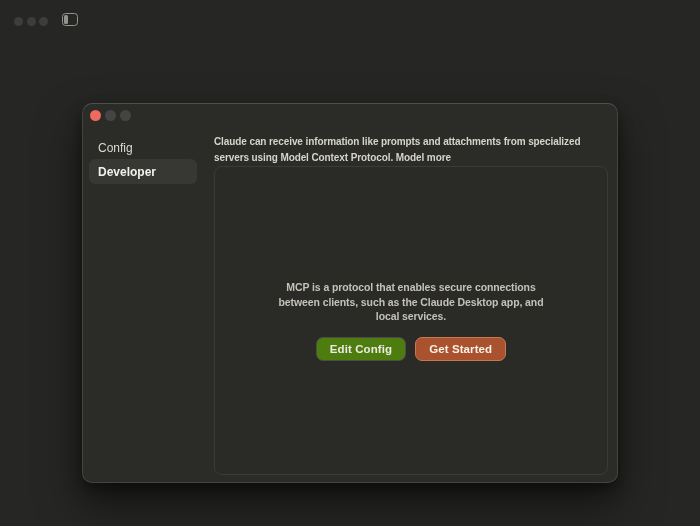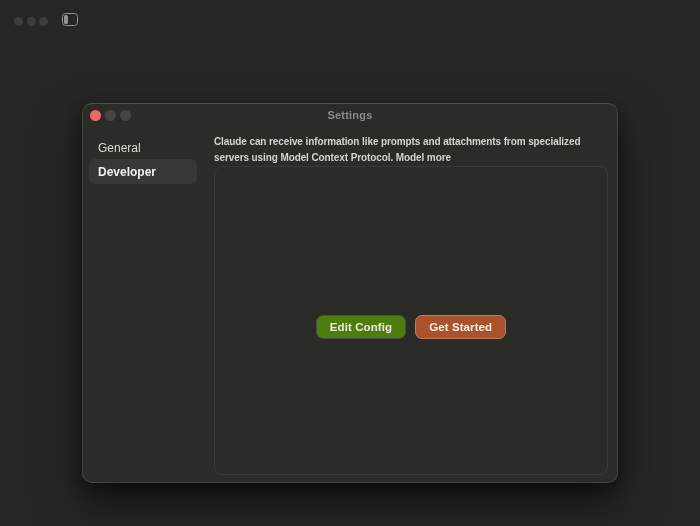--- a/index.html
+++ b/index.html
@@ -97,31 +97,31 @@
   <div class="sidebar-toggle"></div>
 </div>
 
 <div class="settings-window">
   <div class="win-titlebar">
     <div class="traffic">
       <span class="tl red"></span>
       <span class="tl gray"></span>
       <span class="tl gray"></span>
     </div>
-    <div class="win-title">Settings</div>
   </div>
 
   <nav>
-    <div class="side-item general">General</div>
+    <div class="side-item general">Config</div>
     <div class="side-item developer">Developer</div>
   </nav>
 
   <main>
     <p class="header-text"><span>Claude can receive information like prompts and attachments from specialized servers using Model Context Protocol. </span><a class="learn-more">Model more</a></p>
 
     <div class="panel">
+      <p class="panel-desc">MCP is a protocol that enables secure connections between clients, such as the Claude Desktop app, and local services.</p>
       <div class="btn-row">
         <button class="btn secondary">Edit Config</button>
         <button class="btn primary">Get Started</button>
       </div>
     </div>
   </main>
 </div>
 
 </body></html>

